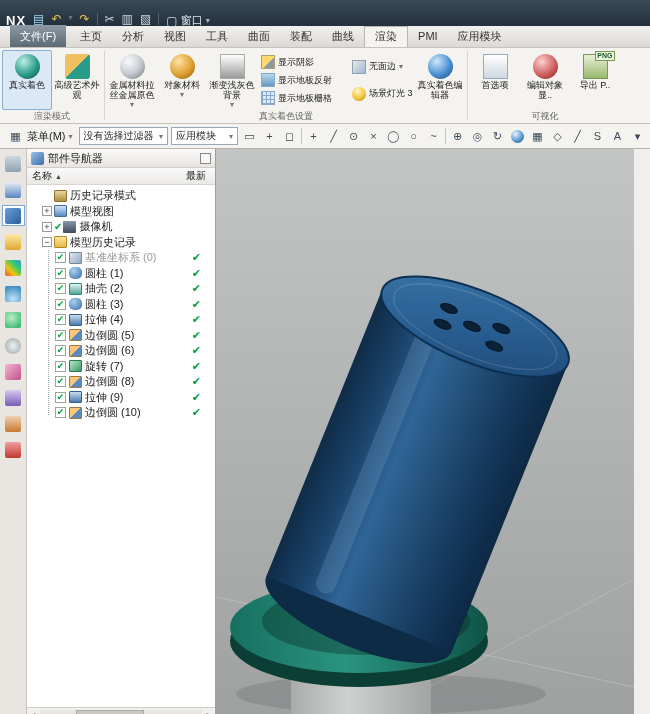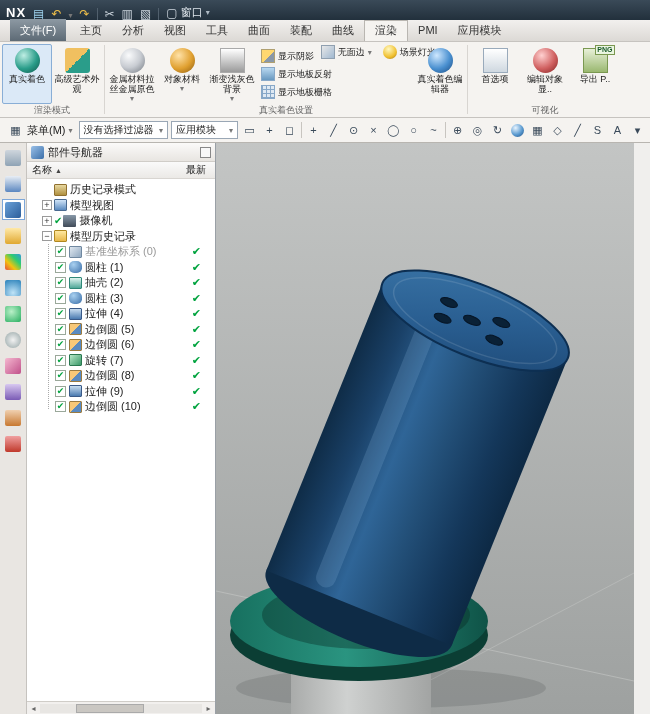--- a/index.html
+++ b/index.html
@@ -1,20 +1,20 @@
 <!DOCTYPE html>
 <html><head>
 <meta charset="utf-8">
 <style>
   *{box-sizing:border-box;margin:0;padding:0;}
   html,body{width:650px;height:714px;overflow:hidden;}
   body{font-family:"Liberation Sans","DejaVu Sans",sans-serif;background:#f0efed;font-size:11px;color:#222;}
 
   
-  .titlebar{height:20px;background:linear-gradient(#3a4a58,#22303c);display:flex;align-items:flex-end;padding:0 6px;gap:7px;color:#e8edf2;}
+  .titlebar{height:20px;background:linear-gradient(#3a4a58,#22303c);display:flex;align-items:flex-start;padding:13px 6px;gap:7px;color:#e8edf2;}
   .nx-logo{font-weight:bold;font-size:13px;letter-spacing:1px;color:#fff;}
   .tb-btn{font-size:12px;line-height:1;cursor:default;}
   .c-blue{color:#9fd4f0;} .c-gold{color:#f0c04a;} .c-light{color:#cdd6de;}
   .tb-sep{width:1px;height:12px;background:#51606d;}
   .tb-win{display:flex;align-items:center;gap:3px;font-size:11px;color:#dfe6ec;}
   .dd{font-size:8px;color:#777;}
   .tb-win .dd{color:#aebac4;}
 
   
   .tabrow{height:22px;background:linear-gradient(#f2f0ee,#dcd9d5);display:flex;align-items:flex-end;padding-left:10px;border-bottom:1px solid #c6c3bf;}
@@ -44,21 +44,21 @@
   .export-ic{background:linear-gradient(#e8f0d8,#9ab870);border:1px solid #7a9850;}
   .png-badge{position:absolute;top:-4px;right:-8px;font-size:7px;font-weight:bold;color:#1a5a2a;background:#eaf5e0;border:1px solid #7a9850;padding:0 1px;line-height:8px;}
   .checkstack{display:flex;flex-direction:column;justify-content:center;gap:2px;padding:0 4px;width:92px;}
   .checkitem{display:flex;align-items:center;font-size:9px;height:16px;gap:3px;white-space:nowrap;}
   .ci-icon{width:14px;height:14px;flex:none;}
   .shadow-ic{background:linear-gradient(135deg,#ffd870 0 55%,#8a98a8 55% 100%);border:1px solid #b0a070;}
   .reflect-ic{background:linear-gradient(#b8d8f0,#6898c0);border:1px solid #88a8c8;}
   .gridfloor-ic{background:repeating-linear-gradient(0deg,#88a8c8 0 1px,transparent 1px 4px),repeating-linear-gradient(90deg,#88a8c8 0 1px,#dfe9f3 1px 4px);border:1px solid #88a8c8;}
   .edge-ic{background:linear-gradient(135deg,#e8e8e8,#a0b8d0);border:1px solid #90a0b0;}
   .light-ic{border-radius:50%;background:radial-gradient(circle at 40% 30%,#fff8c0,#f0c030 60%,#a07010);}
-  .smallstack{display:flex;flex-direction:row;justify-content:center;gap:11px;padding:0 3px;width:66px;}
+  .smallstack{display:flex;flex-direction:column;justify-content:center;gap:11px;padding:0 3px;width:66px;}
 
   
   .toolbar{height:25px;background:#f5f3f0;border-bottom:1px solid #b8b5b0;display:flex;align-items:center;padding:0 4px;gap:3px;}
   .menu-btn{display:flex;align-items:center;gap:3px;padding:0 3px;white-space:nowrap;}
   .combo{height:18px;background:#fff;border:1px solid #9aa7b5;display:flex;align-items:center;font-size:10px;padding:0 4px;gap:5px;white-space:nowrap;}
   .combo.filter{width:116px;} .combo.scope{width:86px;}
   .combo .dd{margin-left:auto;}
   .tb-ico{width:17px;height:17px;display:flex;align-items:center;justify-content:center;font-size:11px;color:#3a4a5a;flex:none;}
   .tsep{width:1px;height:16px;background:#c8c5c0;flex:none;}
   .ball{width:13px;height:13px;border-radius:50%;background:radial-gradient(circle at 35% 30%,#e8f4ff,#5a9ad0 55%,#1a4a80);}

